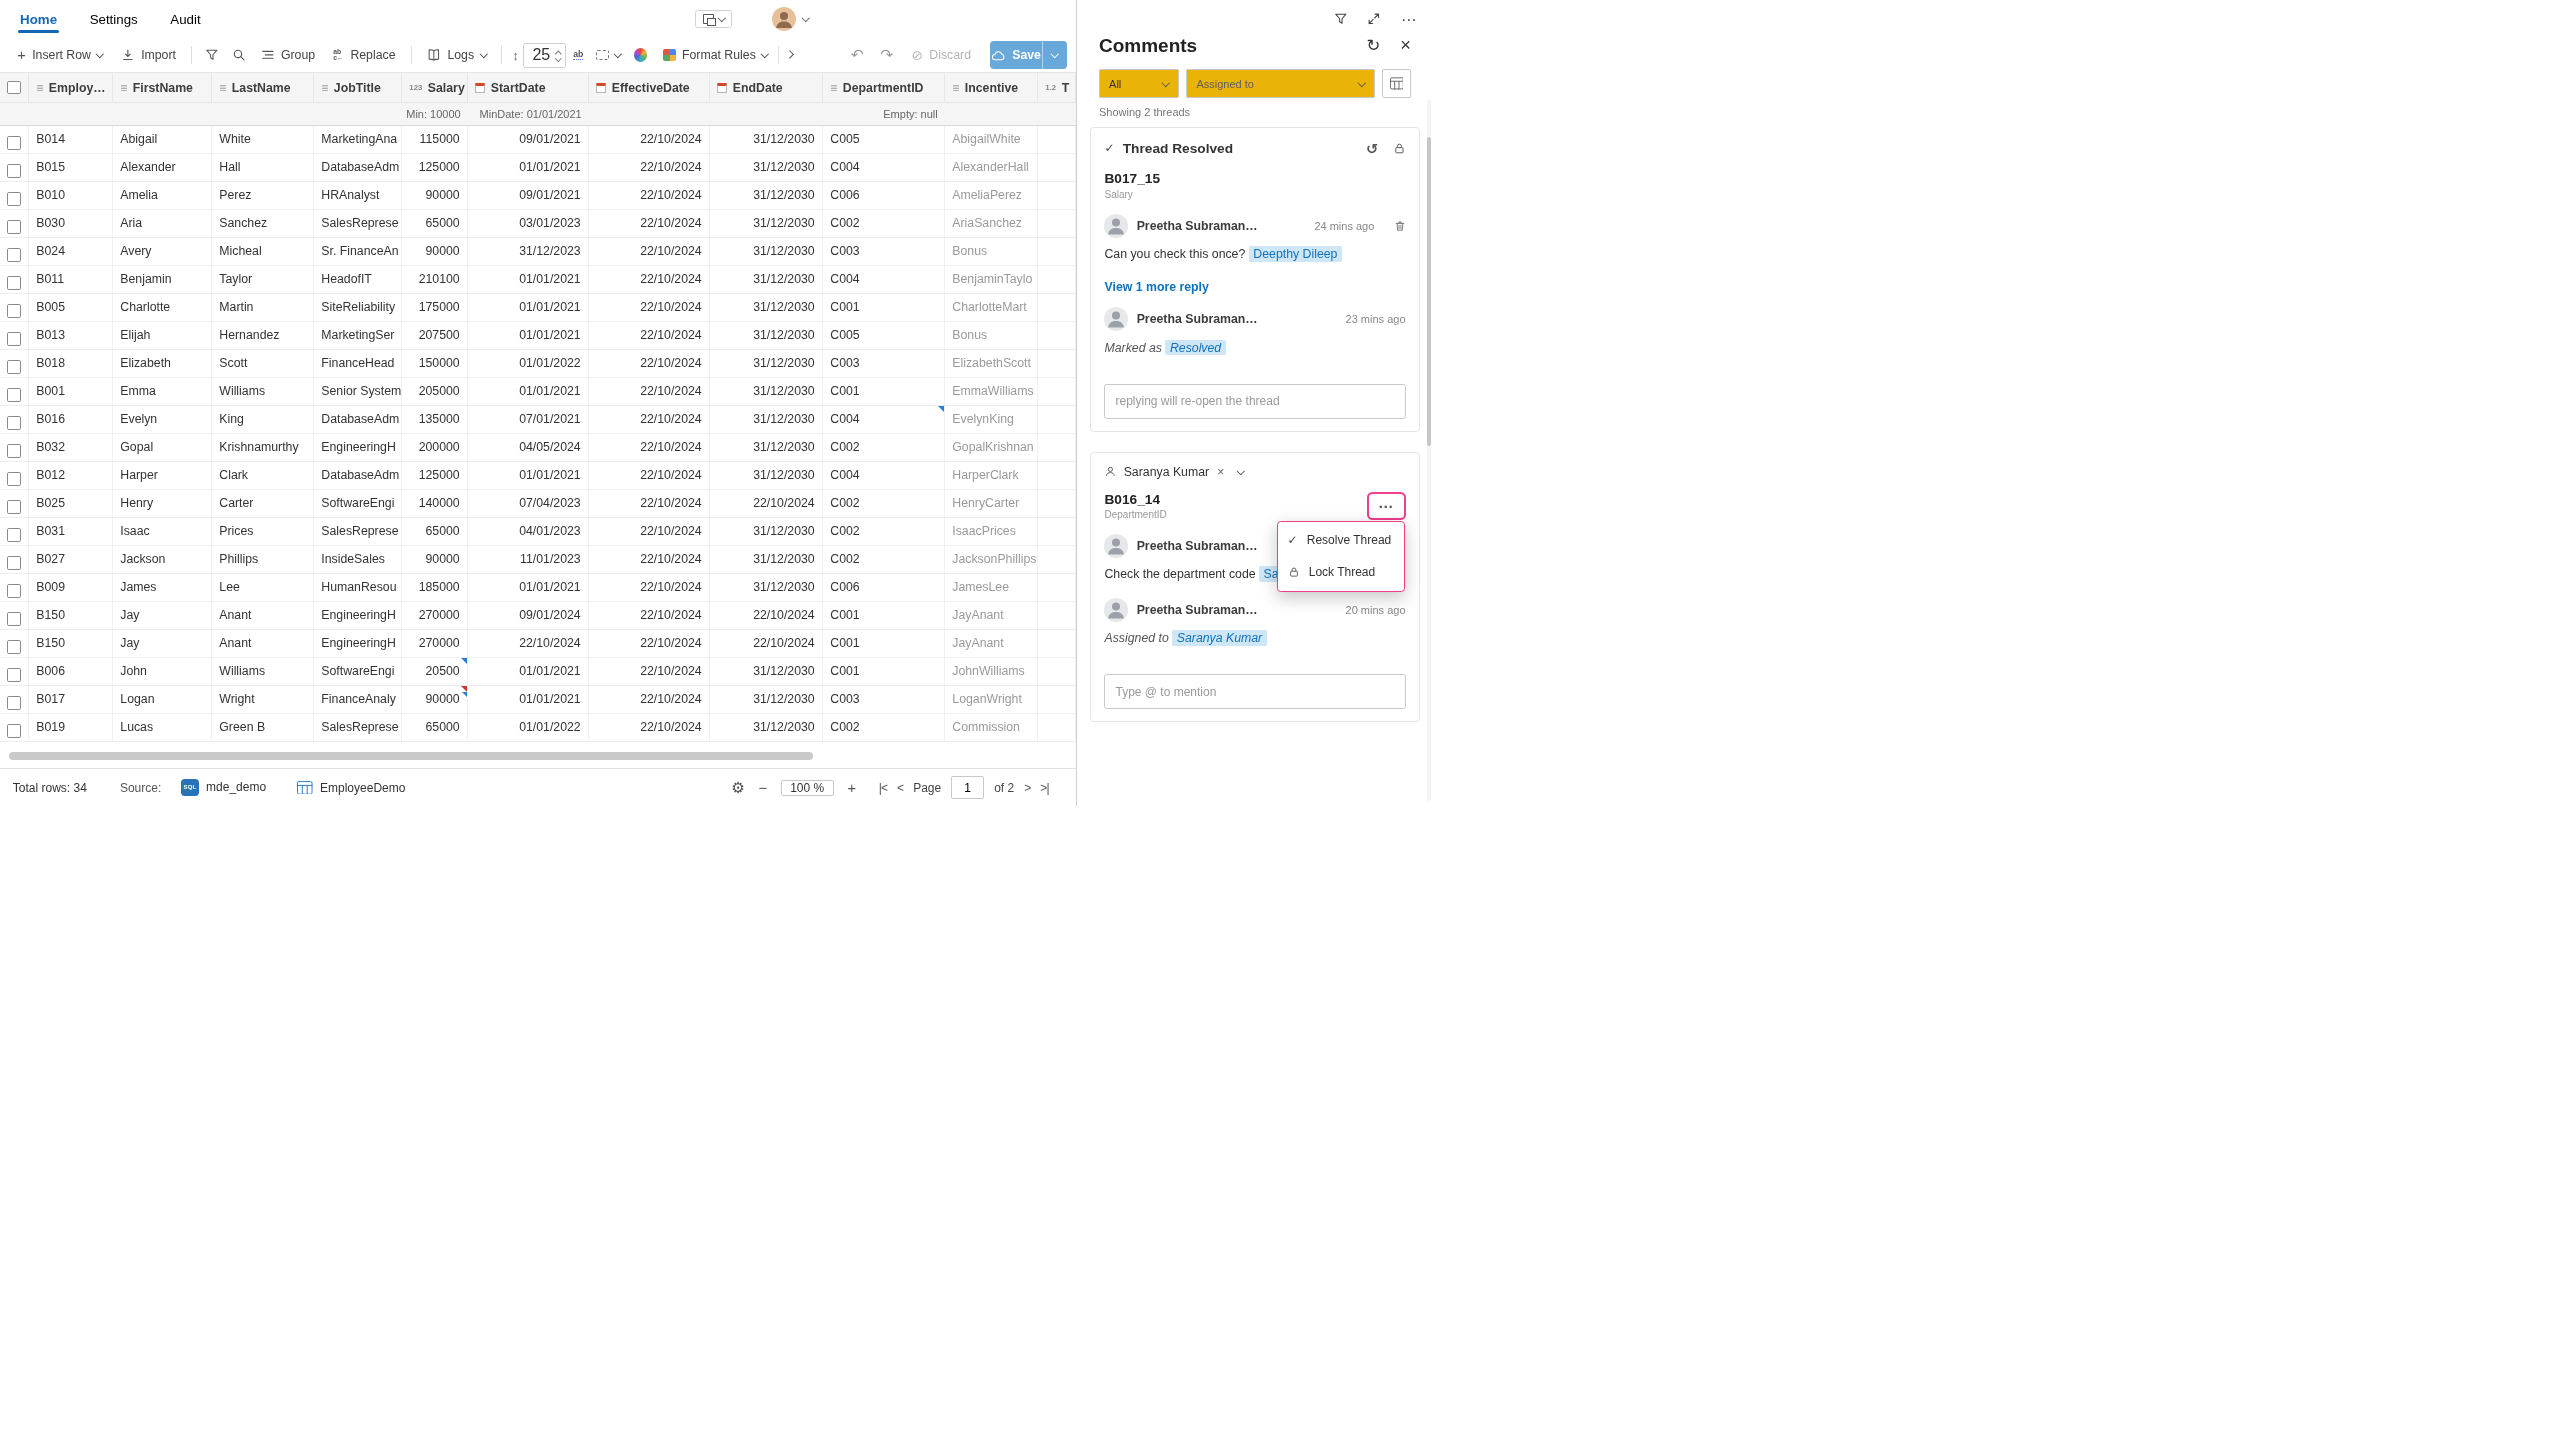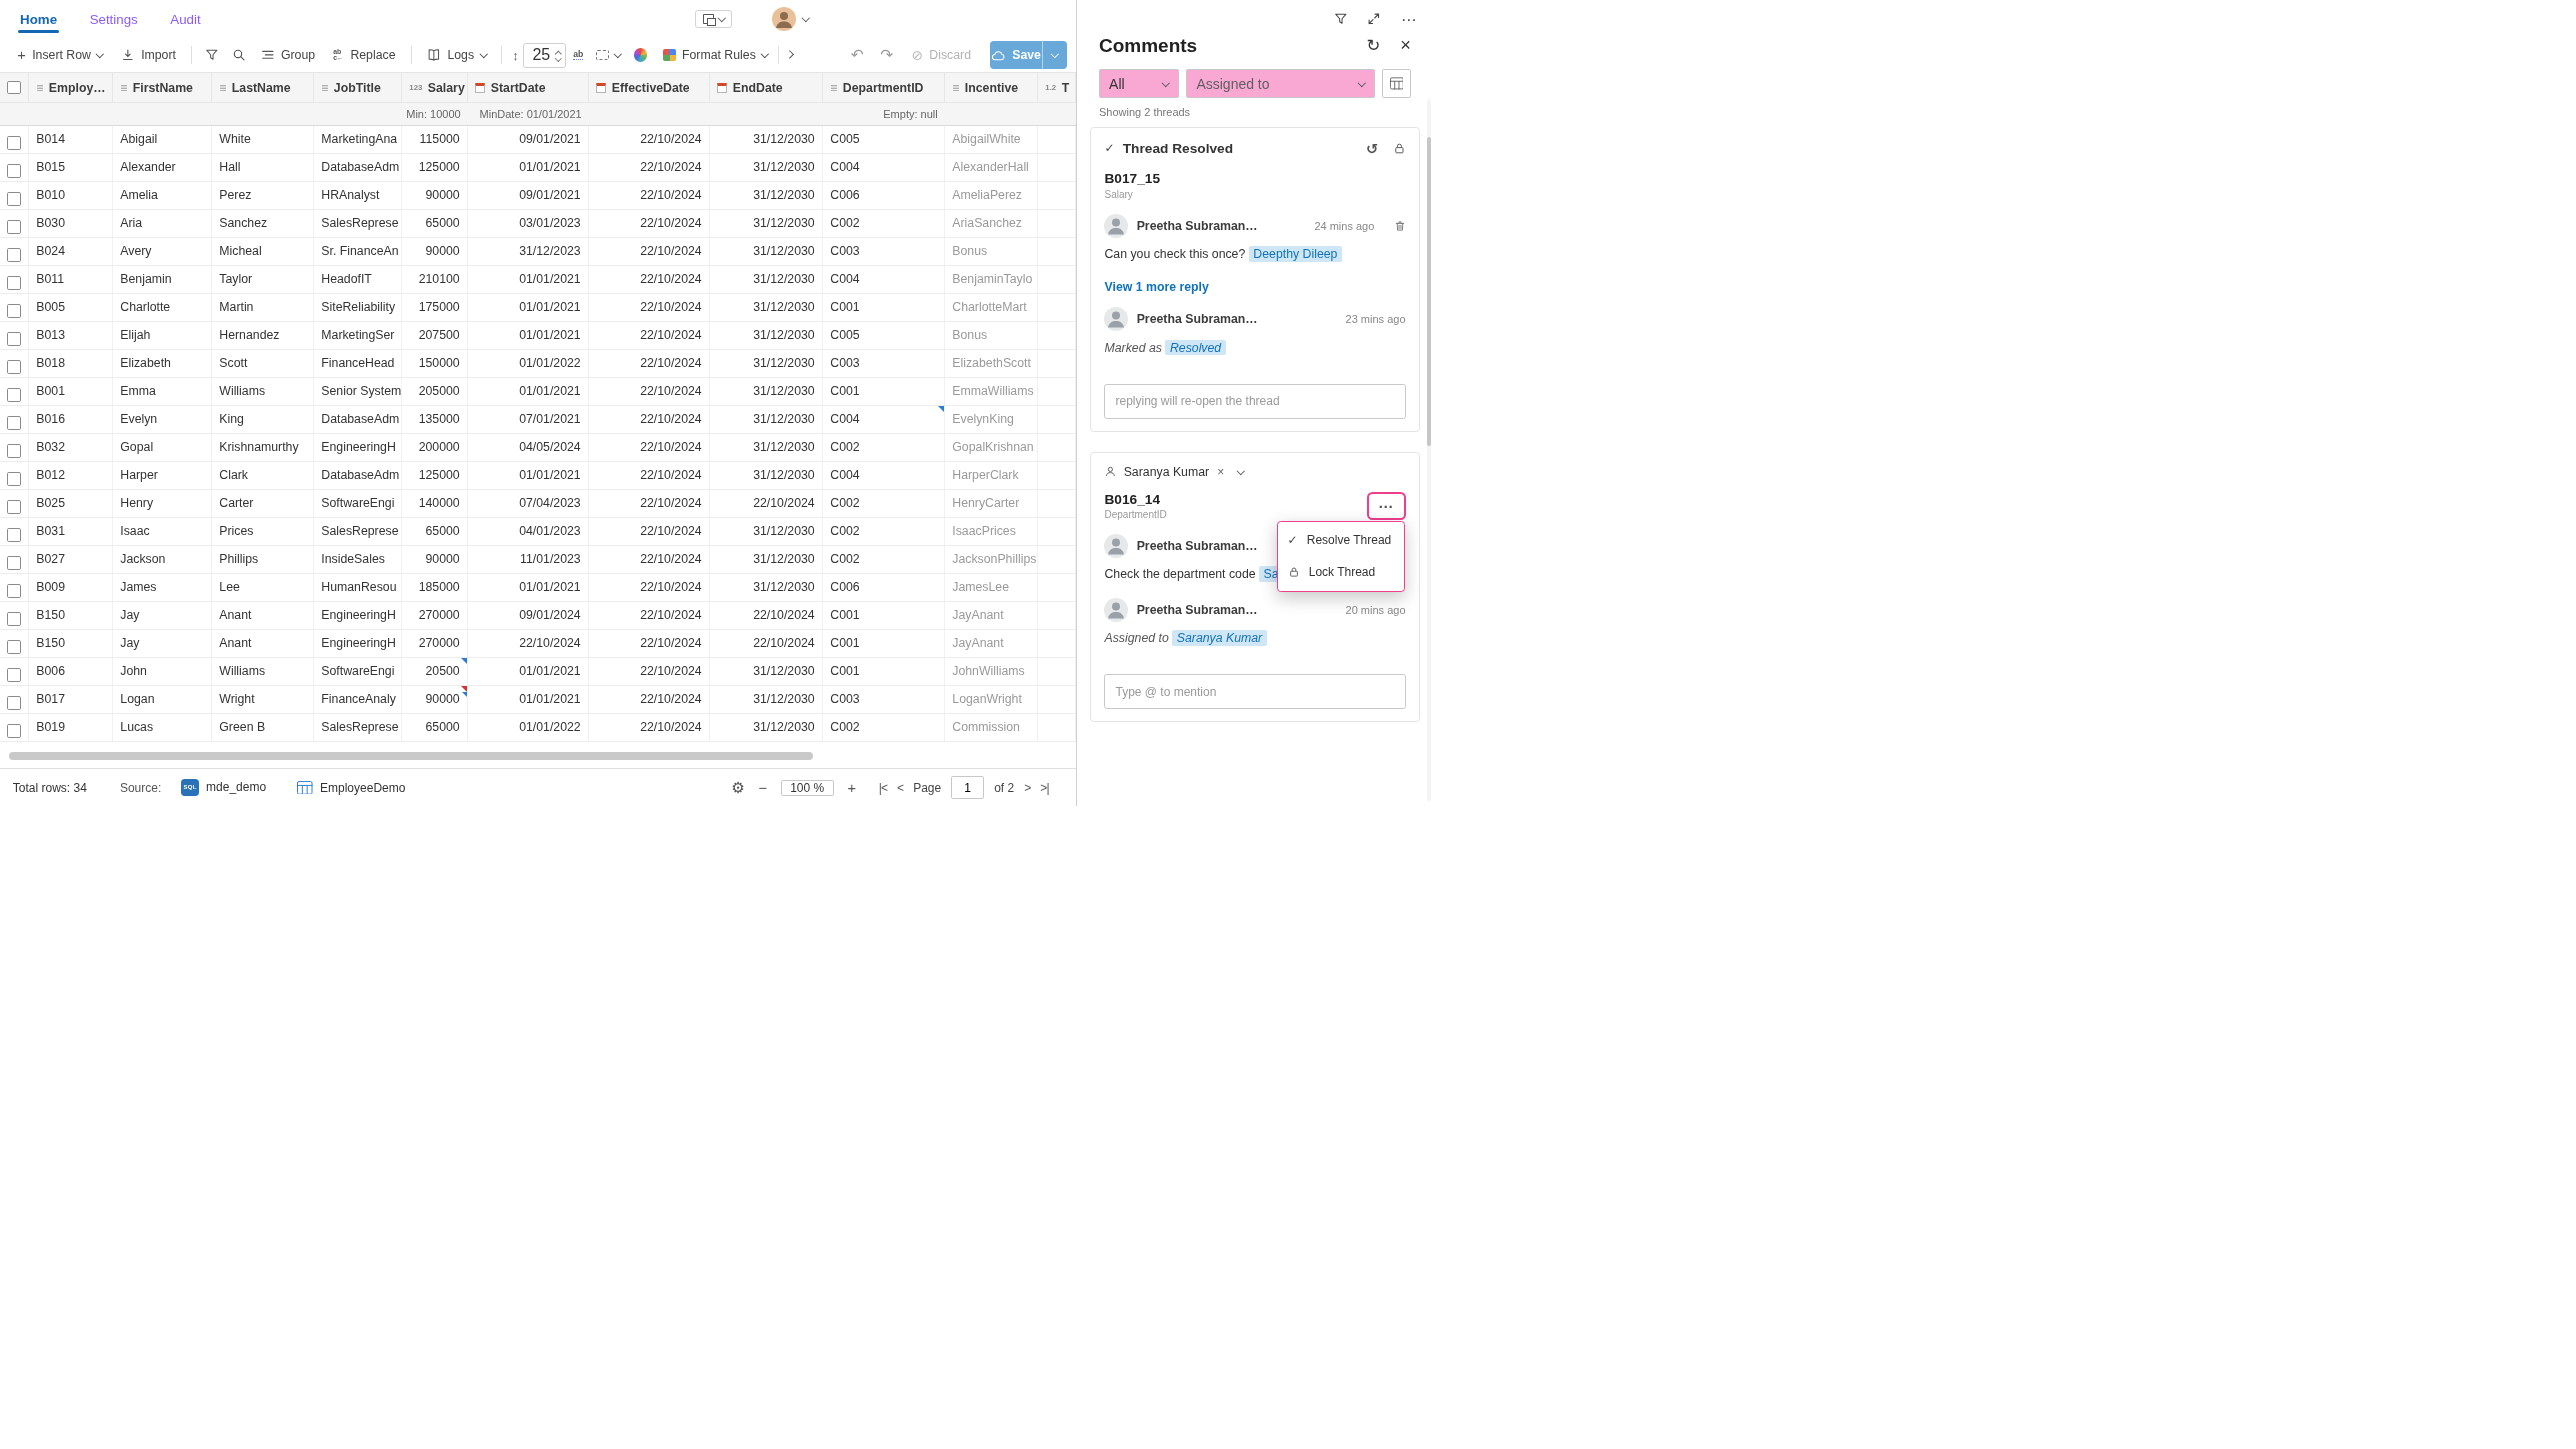--- a/index.html
+++ b/index.html
@@ -3,21 +3,21 @@
 <meta charset="utf-8">
 <style>
 *{box-sizing:border-box;margin:0;padding:0}
 html,body{width:1433px;height:806px}
 body{font-family:"Liberation Sans","DejaVu Sans",sans-serif;background:#fff;color:#333;overflow:hidden;font-size:12.3px}
 .app{display:flex;width:1433px;height:806px}
 .main{width:1077px;min-width:1077px;display:flex;flex-direction:column;border-right:0.9px solid #cfcfcf;background:#fff}
 
 
 .menubar{height:38px;display:flex;align-items:center;padding:0 18.3px;gap:29px;flex:none}
-.mtab{font-size:13.3px;color:#8b5cf6;position:relative;padding:10px 1.8px;cursor:default}
+.mtab{font-size:13.3px;color:#000000;position:relative;padding:10px 1.8px;cursor:default}
 .mtab.active{color:#1467b3;font-weight:600}
 .mtab.active::after{content:"";position:absolute;left:0;right:0;bottom:3.7px;height:2.7px;border-radius:1.8px;background:#1467b3}
 .menu-widgets{margin-left:auto;display:flex;align-items:center;gap:40px;margin-right:249px}
 .widget{display:flex;align-items:center;gap:7.3px}
 .wbtn{display:flex;align-items:center;gap:5.5px;border:0.9px solid #d2d2d2;border-radius:2.7px;padding:3.7px 6.4px;background:#fff;color:#555}
 .ico-layout{width:11px;height:9.1px;border:1.1px solid #555;border-radius:0.9px;position:relative;display:inline-block}
 .ico-layout::after{content:"";position:absolute;right:-3.7px;bottom:-3.7px;width:7.3px;height:6.4px;border:1.1px solid #555;background:#fff}
 .avatar-sm{width:24px;height:24px;border-radius:50%;background:#e8c19a;overflow:hidden;flex:none;display:flex;align-items:flex-end;justify-content:center}
 .chev{width:5.5px;height:5.5px;border-right:1.3px solid currentColor;border-bottom:1.3px solid currentColor;transform:rotate(45deg);display:inline-block;flex:none;margin-top:-1.8px}
 .chev-r{transform:rotate(-45deg) translateY(0.9px)}
@@ -96,21 +96,21 @@
 
 .panel{flex:1;display:flex;flex-direction:column;background:#fff;position:relative}
 .panel-top{height:29px;display:flex;justify-content:flex-end;align-items:center;gap:20px;padding:9.1px 16.5px 0;flex:none;color:#444}
 .panel-top .dots{font-size:15.5px;color:#444;line-height:9.1px}
 .panel-head{display:flex;align-items:center;padding:5.5px 22px 5.5px;flex:none}
 .panel-title{font-size:19px;font-weight:600;color:#222}
 .ph-icons{margin-left:auto;display:flex;align-items:center;gap:20px}
 .glyph-refresh{font-size:16.5px;color:#333}
 .glyph-close{font-size:18.3px;color:#333;line-height:14.6px}
 .filters{display:flex;gap:7.3px;padding:7.3px 22px 5.5px;flex:none;align-items:center}
-.select{height:29px;border:0.9px solid #c8c8c8;border-radius:1.8px;display:flex;align-items:center;padding:0 9.1px;font-size:14px;color:#333;gap:23px;background:#f9a8d4}
+.select{height:29px;border:0.9px solid #c8c8c8;border-radius:1.8px;display:flex;align-items:center;padding:0 9.1px;font-size:11px;color:#333;gap:23px;background:#eab308}
 .select .chev{color:#555}
 .sel-all{width:80px}
 .sel-assigned{flex:1;color:#5f5f5f}
 .icon-btn{width:29px;height:29px;border:0.9px solid #c8c8c8;border-radius:1.8px;display:flex;align-items:center;justify-content:center;background:#fff;flex:none}
 .showing{font-size:11px;color:#777;padding:1.8px 22px 3.7px;flex:none}
 .card{border:0.9px solid #e4e4e4;border-radius:3.7px;margin:5.5px 12.8px 14.6px;padding:12px 13.7px;position:relative;background:#fff}
 .thread-status{display:flex;align-items:center;gap:8.2px;font-size:13.7px;font-weight:600;color:#333}
 .ts-icons{margin-left:auto;display:flex;align-items:center;gap:14.6px;color:#555}
 .glyph-reopen{font-size:14.6px;color:#555}
 .cellref{margin-top:14.6px}

